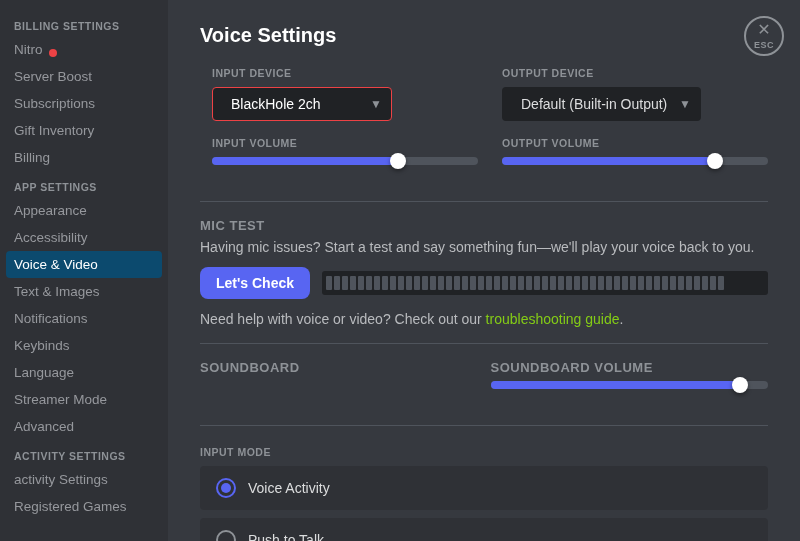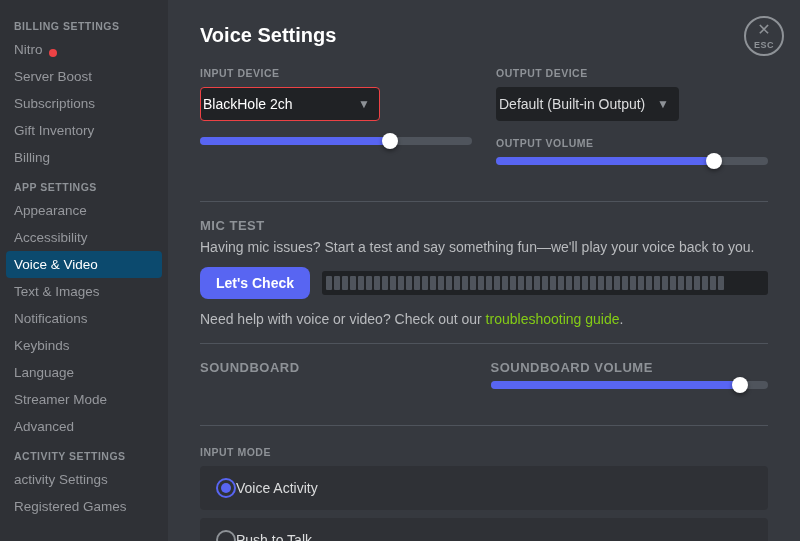--- a/index.html
+++ b/index.html
@@ -58,20 +58,21 @@
     .page-title {
       font-size: 20px;
       font-weight: 700;
       color: #fff;
       margin-bottom: 20px;
     }
     .section-row {
       display: flex;
       gap: 24px;
       margin-bottom: 16px;
+      margin-left: 12px;
     }
     .section-col {
       flex: 1;
     }
     .field-label {
       font-size: 10.5px;
       font-weight: 700;
       color: #8e9297;
       text-transform: uppercase;
       letter-spacing: 0.5px;
@@ -80,21 +81,21 @@
     .select-wrapper {
       position: relative;
       display: inline-flex;
       align-items: center;
     }
     .select-box {
       background: #202225;
       border: 1px solid transparent;
       border-radius: 4px;
       color: #dcddde;
-      padding: 8px 32px 8px 2px;
+      padding: 8px 32px 8px 18px;
       font-size: 14px;
       cursor: pointer;
       min-width: 180px;
       appearance: none;
       -webkit-appearance: none;
     }
     .select-box.highlighted {
       border-color: #ed4245;
       color: #fff;
     }
@@ -210,20 +211,21 @@
     }
     .input-mode-section {
       margin-top: 20px;
     }
     .radio-option {
       background: #2f3136;
       border-radius: 4px;
       padding: 12px 16px;
       display: flex;
       align-items: center;
+      gap: 12px;
       margin-bottom: 8px;
       cursor: pointer;
     }
     .radio-circle {
       width: 20px;
       height: 20px;
       border-radius: 50%;
       border: 2px solid #8e9297;
       display: flex;
       align-items: center;
@@ -346,20 +348,21 @@
       <div class="field-label">OUTPUT DEVICE</div>
       <div class="select-wrapper">
         <select class="select-box"><option>Default (Built-in Output)</option></select>
         <span class="select-arrow">▼</span>
       </div>
     </div>
   </div>
 
   <div class="section-row">
     <div class="section-col">
+      <div class="field-label">INPUT VOLUME</div>
       <div class="slider-container">
         <div class="slider-track">
           <div class="slider-fill" id="input-fill" style="width: 70%;"></div>
           <div class="slider-thumb" id="input-thumb" style="left: calc(70% - 8px);"></div>
         </div>
       </div>
     </div>
     <div class="section-col">
       <div class="field-label">OUTPUT VOLUME</div>
       <div class="slider-container">

